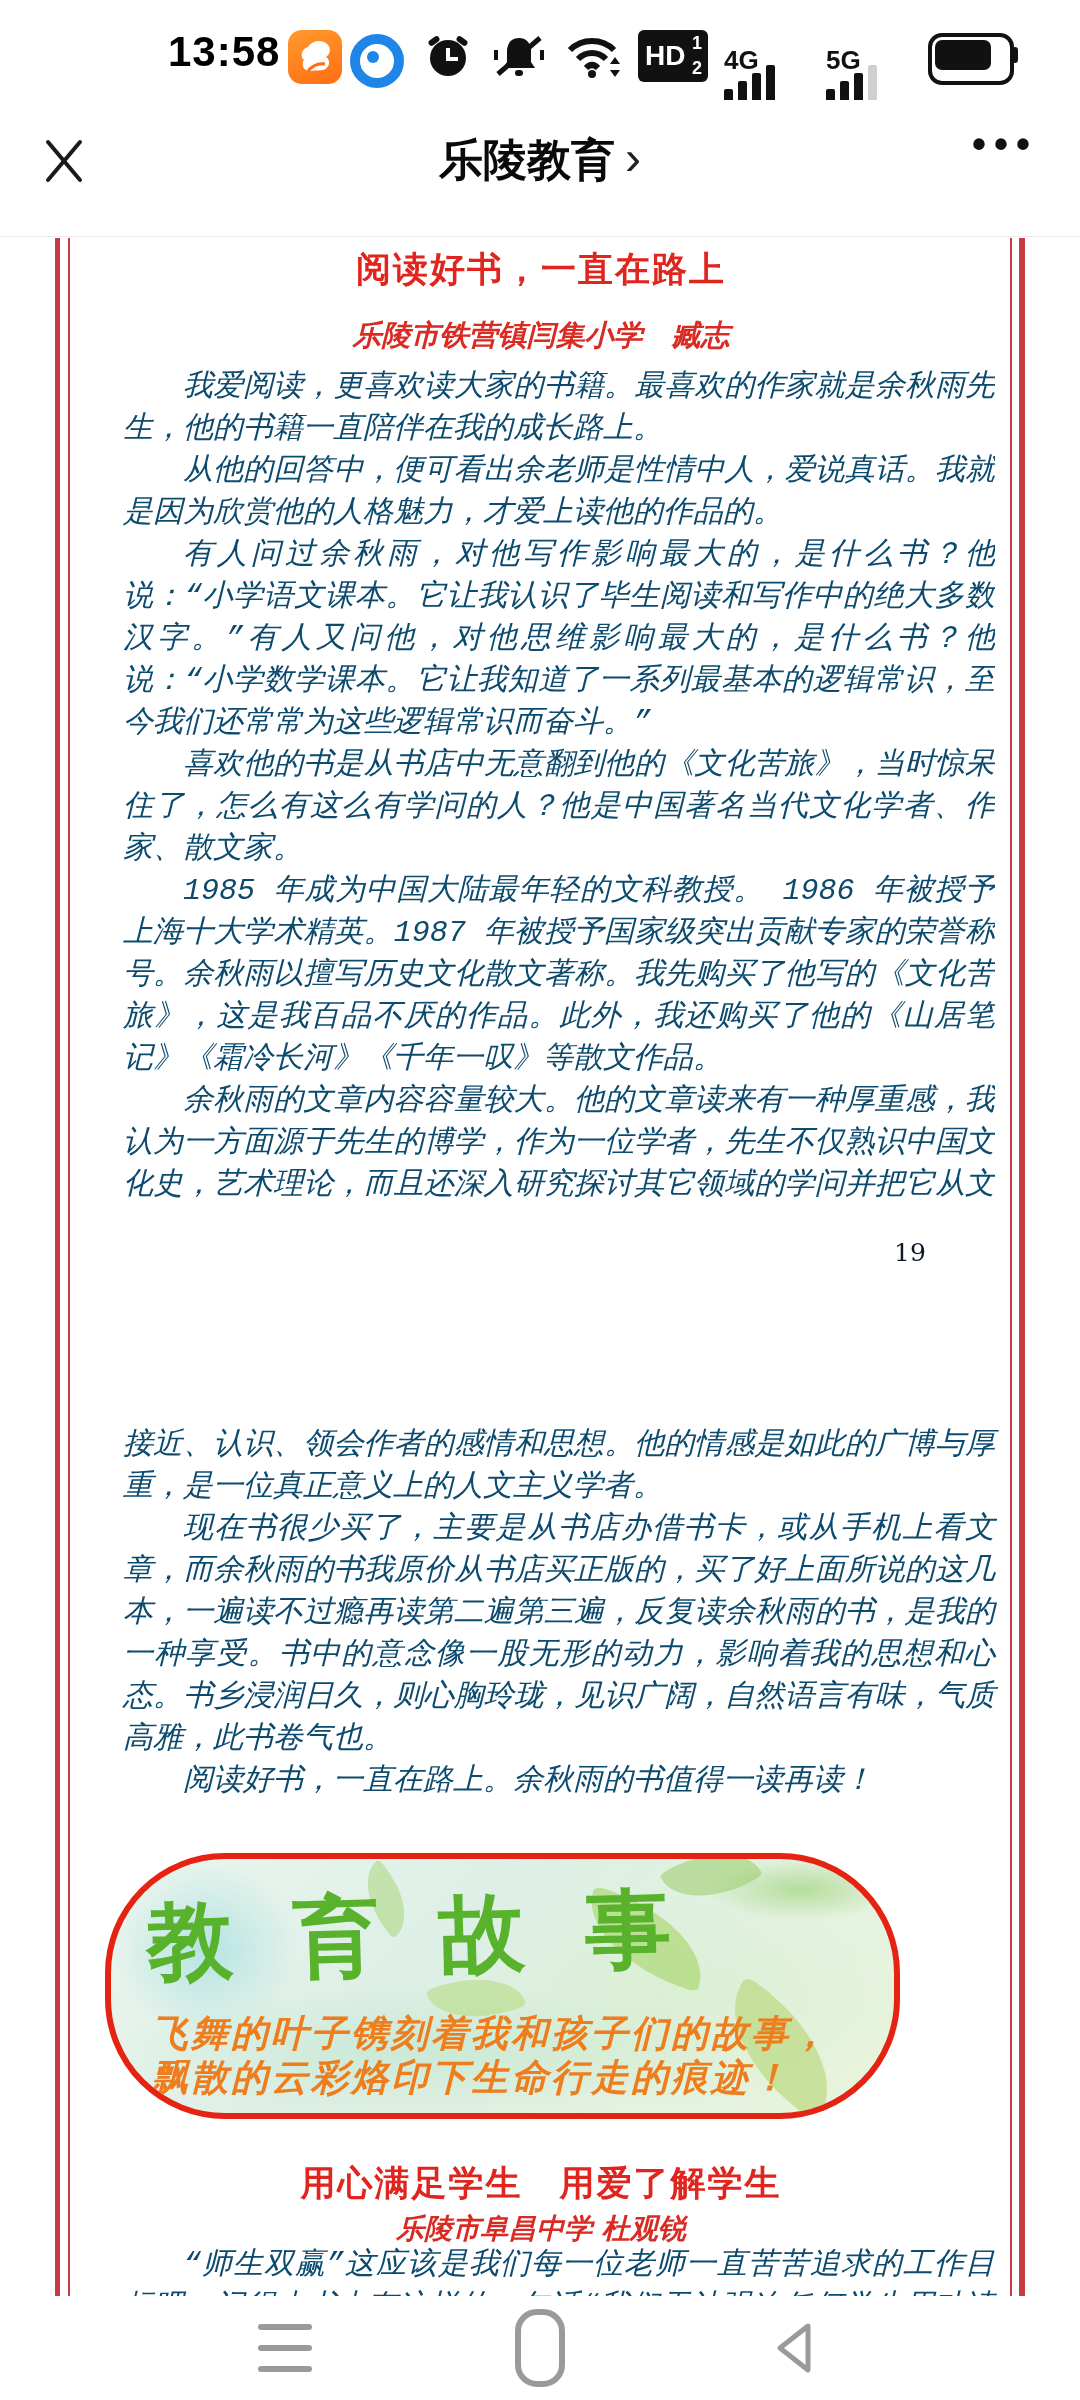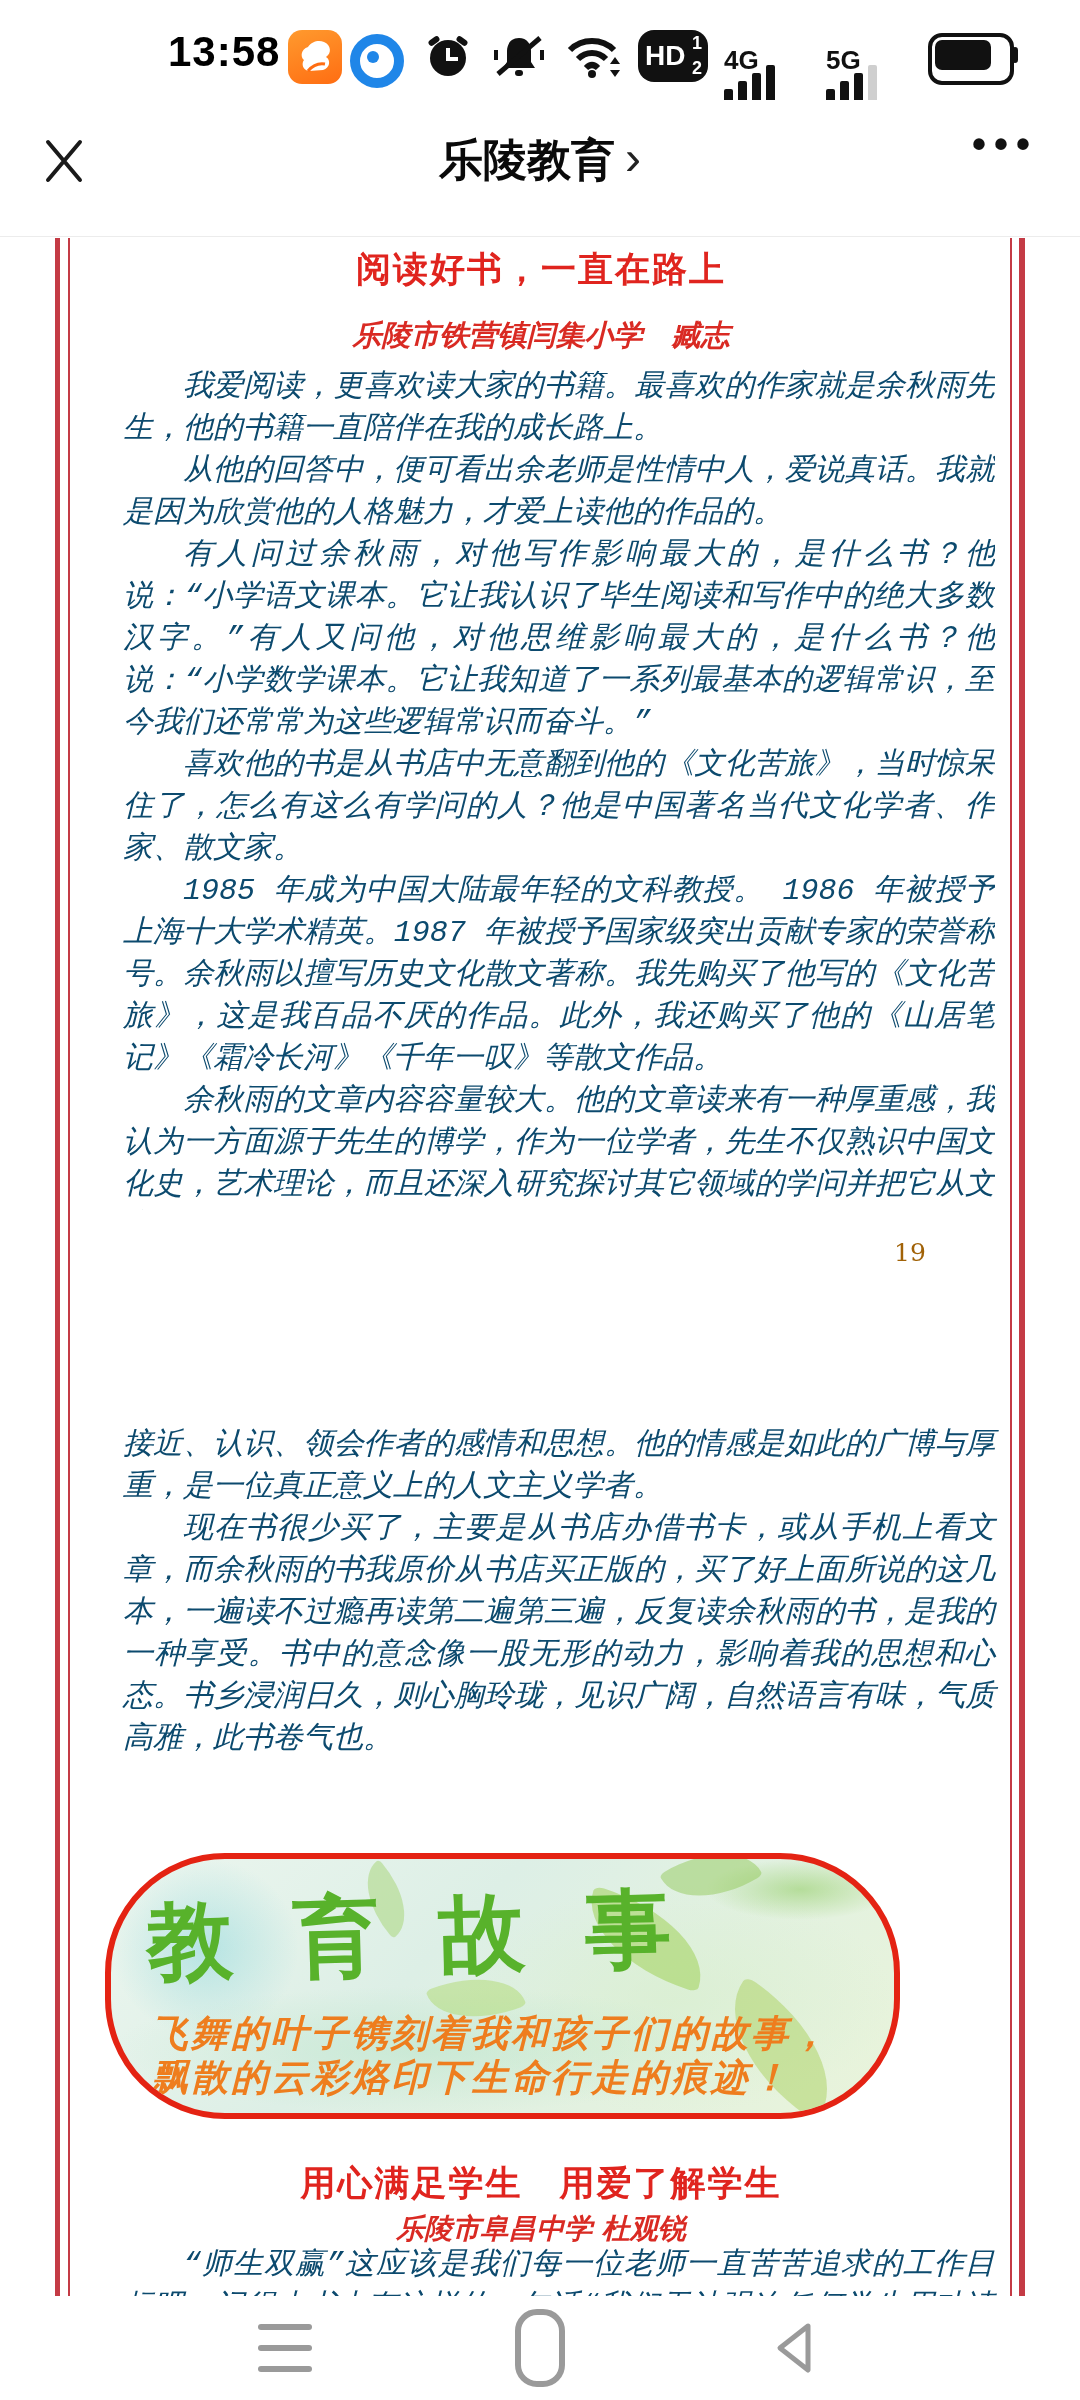--- a/index.html
+++ b/index.html
@@ -9,21 +9,21 @@
   
   .status-bar{position:absolute;left:0;top:0;width:1080px;height:100px;background:#fff;}
   .sb-time{position:absolute;left:168px;top:28px;font-size:42px;font-weight:600;color:#000;letter-spacing:1px;}
   .sb-app{position:absolute;top:30px;width:54px;height:54px;border-radius:14px;}
   .sb-uc{left:288px;background:linear-gradient(160deg,#ff9a2e,#ff6d12);}
   .sb-uc svg{position:absolute;left:7px;top:7px;}
   .sb-quark{left:346px;background:#fff;}
   .sb-quark .ring{position:absolute;left:4px;top:4px;width:34px;height:34px;border:10px solid #1f86e8;border-radius:50%;}
   .sb-quark .core{position:absolute;left:21px;top:21px;width:12px;height:12px;background:#1f86e8;border-radius:50%;}
   .sb-icons{position:absolute;right:60px;top:26px;height:60px;display:flex;align-items:center;gap:16px;}
-  .hd-badge{position:relative;width:70px;height:52px;background:#111;border-radius:16px;color:#fff;}
+  .hd-badge{position:relative;width:70px;height:52px;background:#111;border-radius:6px;color:#fff;}
   .hd-badge .hd{position:absolute;left:7px;top:10px;font-size:28px;font-weight:700;letter-spacing:0;}
   .hd-badge .f1{position:absolute;right:6px;top:3px;font-size:18px;font-weight:700;}
   .hd-badge .f2{position:absolute;right:6px;bottom:3px;font-size:18px;font-weight:700;}
   .cell{position:relative;width:86px;height:60px;margin-top:41px;}
   .cell .net{position:absolute;left:0;top:-2px;font-size:26px;font-weight:700;color:#111;}
   .cell .bars{position:absolute;left:0;bottom:4px;display:flex;align-items:flex-end;gap:5px;}
   .cell .bar{width:9px;background:#111;border-radius:2px;}
   .cell .bar.dim{background:#cfcfcf;}
   .battery{position:relative;width:92px;height:50px;}
   .battery .shell{position:absolute;left:0;top:2px;width:78px;height:44px;border:4px solid #111;border-radius:14px;}
@@ -51,21 +51,21 @@
              font-size:35px;font-weight:700;color:#e0241e;letter-spacing:2px;
              font-family:"Liberation Sans",sans-serif;}
   .doc-byline{position:absolute;left:105px;width:872px;text-align:center;
               font-size:29px;font-weight:700;color:#d92a23;font-style:italic;
               font-family:"DejaVu Serif","Liberation Serif",serif;}
   .doc-body{position:absolute;left:123px;width:872px;color:#0c4a6e;
             font-size:30px;line-height:42px;text-align:justify;font-style:italic;
             font-family:Liberation Mono, monospace;}
   .doc-body p{margin:0;text-indent:2em;}
   .doc-body p.noindent{text-indent:0;}
-  .page-num{position:absolute;left:870px;width:80px;text-align:center;font-size:25px;color:#a16207;
+  .page-num{position:absolute;left:870px;width:80px;text-align:center;font-size:25px;color:#0f172a;
             font-family:"DejaVu Serif","Liberation Serif",serif;}
 
   
   .banner{position:absolute;left:105px;top:1615px;width:795px;height:266px;border:6px solid #e42313;
           border-radius:120px;overflow:hidden;box-sizing:border-box;
           background:
             radial-gradient(closest-side at 12% 35%, rgba(110,205,215,.40), transparent),
             radial-gradient(closest-side at 40% 75%, rgba(185,228,200,.55), transparent),
             radial-gradient(closest-side at 88% 12%, rgba(135,200,85,.50), transparent),
             radial-gradient(closest-side at 72% 55%, rgba(215,238,205,.65), transparent),
@@ -196,20 +196,21 @@
       <p>1985 年成为中国大陆最年轻的文科教授。 1986 年被授予上海十大学术精英。1987 年被授予国家级突出贡献专家的荣誉称号。余秋雨以擅写历史文化散文著称。我先购买了他写的《文化苦旅》，这是我百品不厌的作品。此外，我还购买了他的《山居笔记》《霜冷长河》《千年一叹》等散文作品。</p>
       <p>余秋雨的文章内容容量较大。他的文章读来有一种厚重感，我认为一方面源于先生的博学，作为一位学者，先生不仅熟识中国文化史，艺术理论，而且还深入研究探讨其它领域的学问并把它从文章中体现出来。</p>
 
     </div>
 
     <div class="page-num" style="top:1000px">19</div>
 
     <div class="doc-body" style="top:1186px">
       <p class="noindent">接近、认识、领会作者的感情和思想。他的情感是如此的广博与厚重，是一位真正意义上的人文主义学者。</p>
       <p>现在书很少买了，主要是从书店办借书卡，或从手机上看文章，而余秋雨的书我原价从书店买正版的，买了好上面所说的这几本，一遍读不过瘾再读第二遍第三遍，反复读余秋雨的书，是我的一种享受。书中的意念像一股无形的动力，影响着我的思想和心态。书乡浸润日久，则心胸玲珑，见识广阔，自然语言有味，气质高雅，此书卷气也。</p>
+      <p>阅读好书，一直在路上。余秋雨的书值得一读再读！</p>
     </div>
 
     <div class="banner">
       <div class="leaf leaf1"></div>
       <div class="leaf leaf2"></div>
       <div class="leaf leaf3"></div>
       <div class="leaf leaf4"></div>
       <div class="leaf leaf5"></div>
       <div class="banner-title">教育故事</div>
       <div class="banner-sub">

